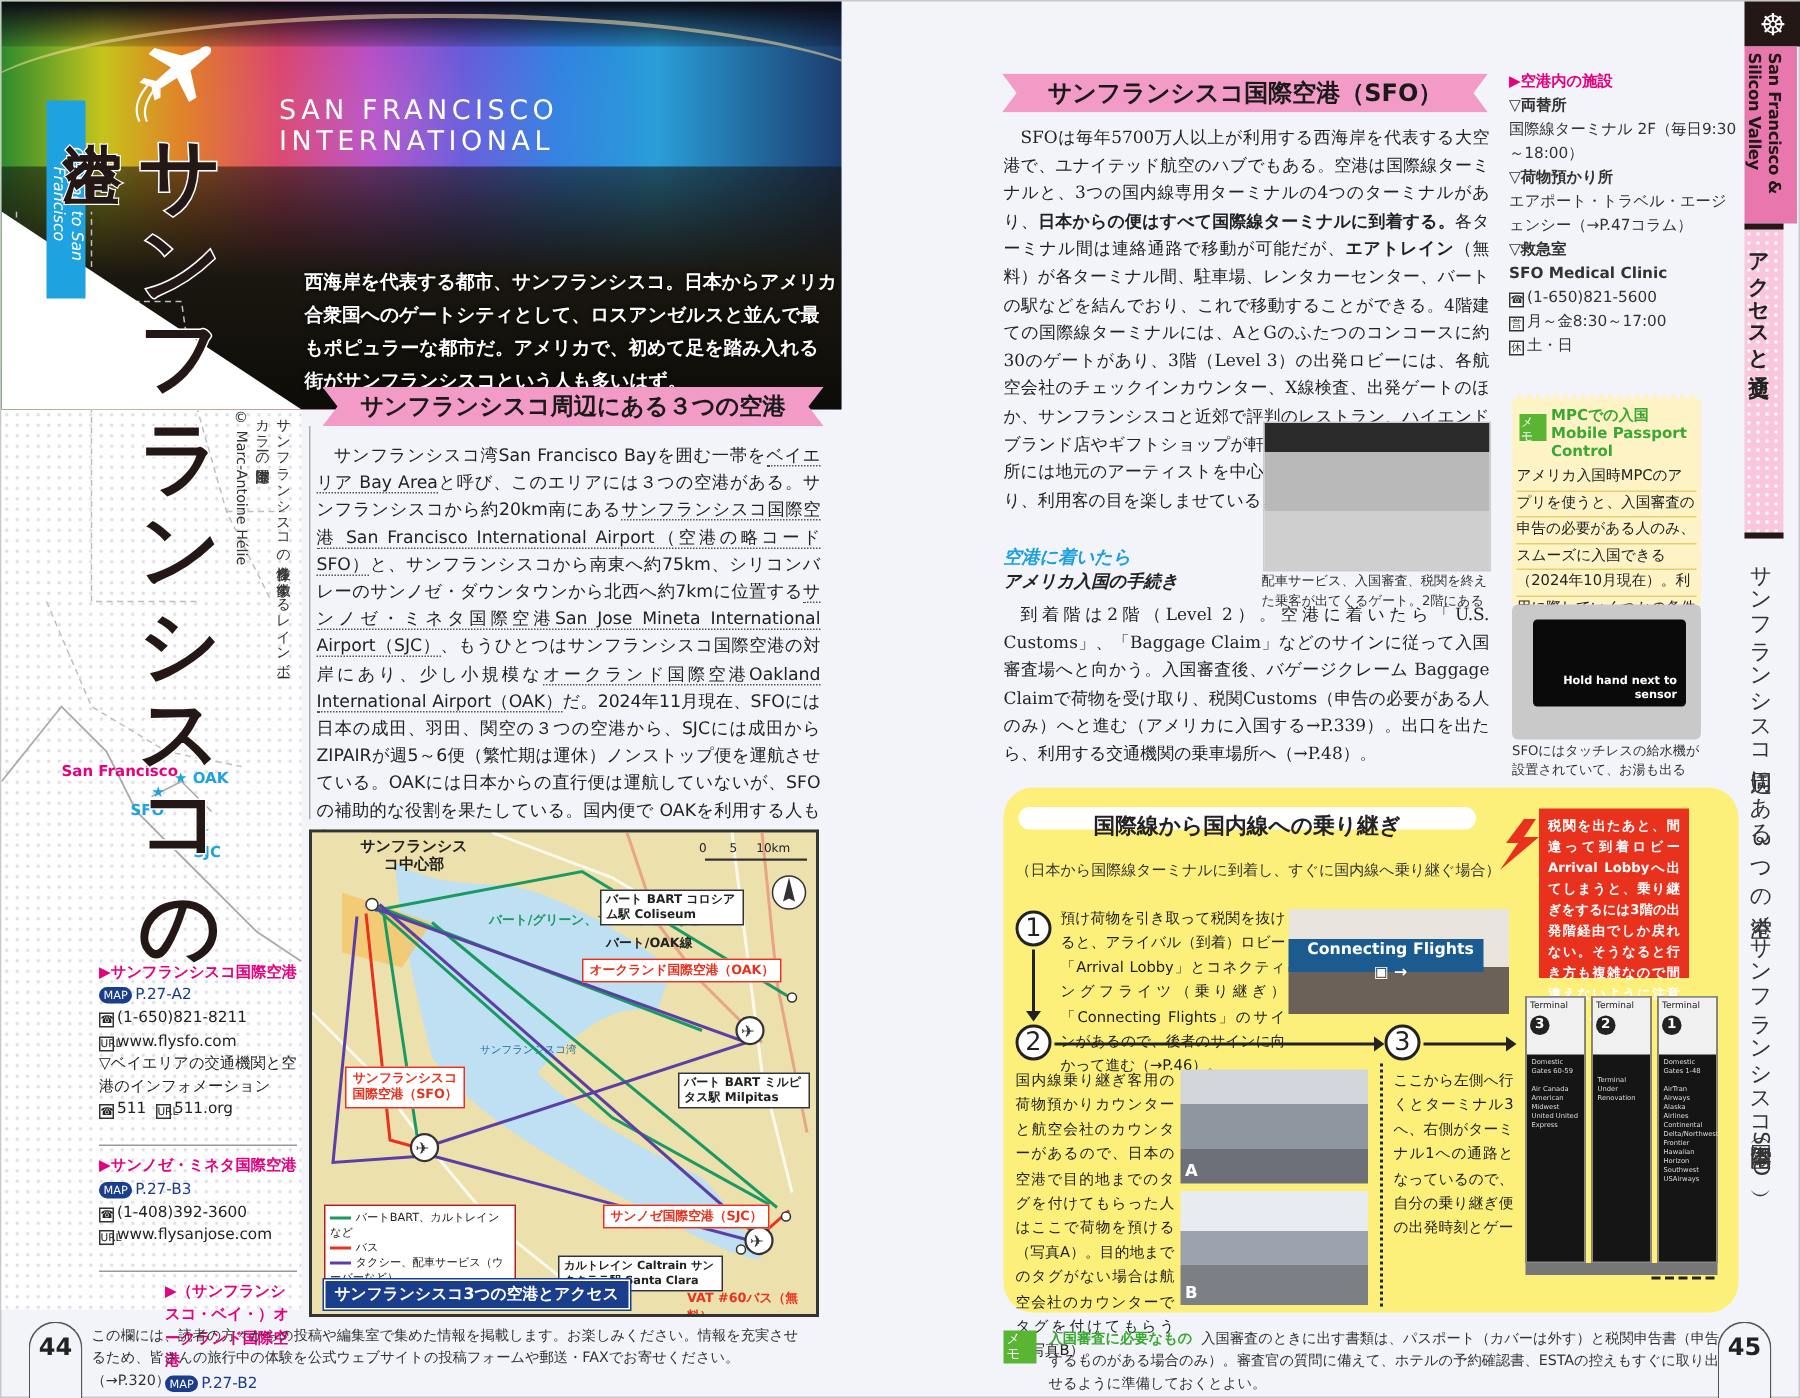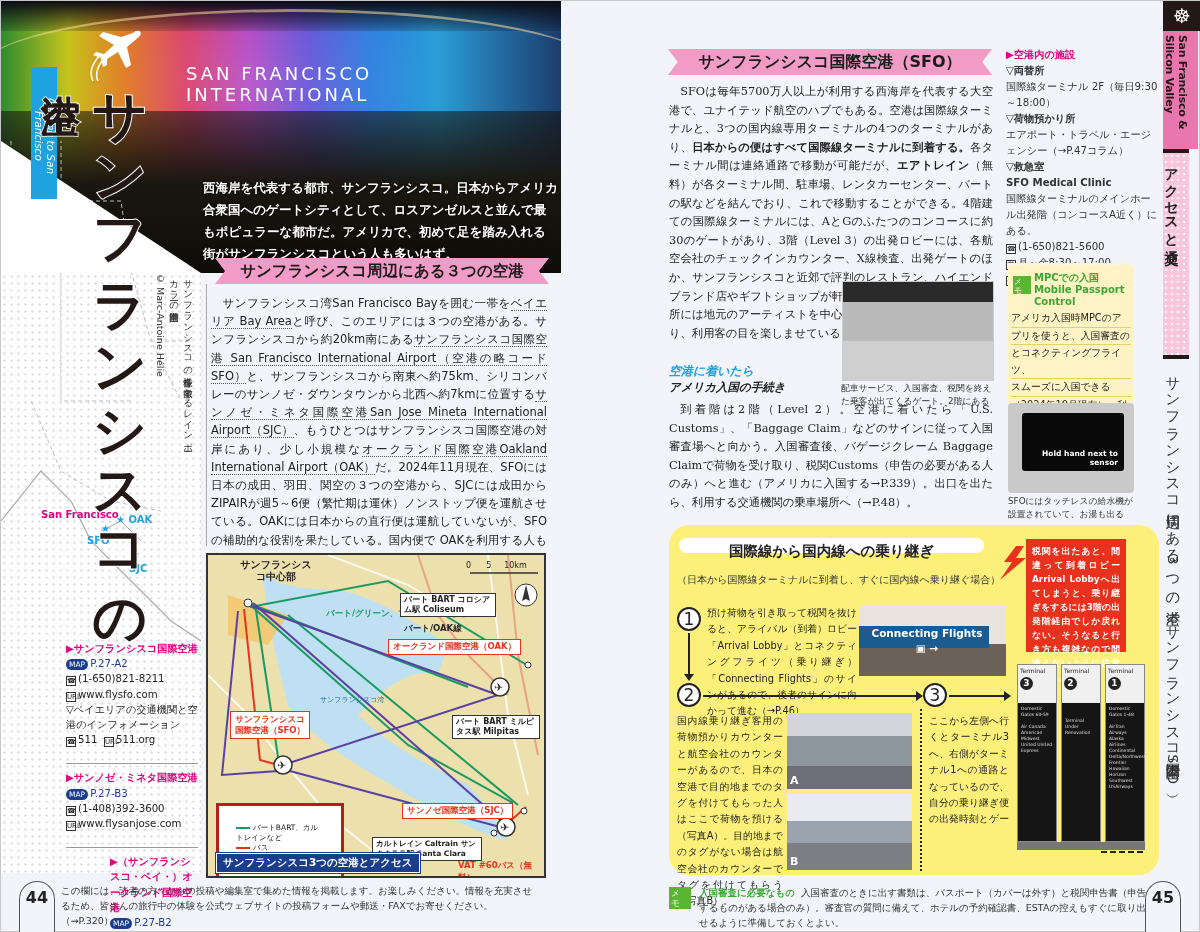--- a/index.html
+++ b/index.html
@@ -236,21 +236,21 @@
       <div style="position:absolute;left:118px;top:6px;font-size:8.5px;color:#1a9a62;font-weight:bold;margin-top:47px;">バート/グリーン、ブルーラインなど</div>
       <div style="position:absolute;left:192px;top:38px;width:96px;background:#fff;border:1px solid #333;font-size:8px;font-weight:bold;line-height:10px;padding:1px 3px;">バート BART コロシアム駅 Coliseum</div>
       <div style="position:absolute;left:196px;top:68px;font-size:8.5px;font-weight:bold;">バート/OAK線</div>
       <div style="position:absolute;left:180px;top:84px;background:#fff;border:1.5px solid #e8321e;color:#e8321e;font-size:8.5px;font-weight:bold;padding:1px 4px;">オークランド国際空港（OAK）</div>
       <div style="position:absolute;left:22px;top:156px;width:80px;background:#fff;border:1.5px solid #e8321e;color:#e8321e;font-size:8.5px;font-weight:bold;text-align:center;line-height:11px;padding:2px;">サンフランシスコ国際空港（SFO）</div>
       <div style="position:absolute;left:112px;top:140px;font-size:7px;color:#1a6aa0;">サンフランシスコ湾</div>
       <div style="position:absolute;left:244px;top:160px;width:88px;background:#fff;border:1px solid #333;font-size:8px;font-weight:bold;line-height:10px;padding:1px 3px;">バート BART ミルピタス駅 Milpitas</div>
       <div style="position:absolute;left:194px;top:248px;background:#fff;border:1.5px solid #e8321e;color:#e8321e;font-size:8.5px;font-weight:bold;padding:1px 4px;">サンノゼ国際空港（SJC）</div>
       <div style="position:absolute;left:164px;top:282px;width:110px;background:#fff;border:1px solid #333;font-size:7.5px;font-weight:bold;line-height:10px;padding:1px 3px;">カルトレイン Caltrain サンタクララ駅 Santa Clara</div>
       <div style="position:absolute;left:250px;top:305px;color:#e8321e;font-size:8.5px;font-weight:bold;">VAT #60バス（無料）</div>
-      <div style="position:absolute;left:8px;top:248px;width:128px;background:#fff;border:3px solid #b91c1c;font-size:7.5px;line-height:10px;padding:17px;">
+      <div style="position:absolute;left:8px;top:248px;width:128px;background:#fff;border:1px solid #b91c1c;font-size:7.5px;line-height:10px;padding:3px;">
         <div><span style="display:inline-block;width:14px;height:2px;background:#1a9a62;vertical-align:middle;margin-right:3px;"></span><span>バートBART、カルトレインなど</span></div>
         <div><span style="display:inline-block;width:14px;height:2px;background:#e8321e;vertical-align:middle;margin-right:3px;"></span><span>バス</span></div>
         <div><span style="display:inline-block;width:14px;height:2px;background:#5b3fa6;vertical-align:middle;margin-right:3px;"></span><span>タクシー、配車サービス（ウーバーなど）</span></div>
       </div>
       <div style="position:absolute;left:8px;top:298px;background:#1a3e8c;color:#fff;font-size:10.5px;font-weight:bold;padding:2px 6px;border:1px solid #fff;box-shadow:0 0 0 1px #1a3e8c;">サンフランシスコ3つの空港とアクセス</div>
     </div>
 
     <div class="info-list">
       <div class="info-block">
         <div class="info-title">▶サンフランシスコ国際空港</div>
@@ -294,33 +294,32 @@
   <div style="position:absolute;left:668px;top:400px;width:324px;font-family:'DejaVu Serif',serif;font-size:11.3px;line-height:18.6px;text-indent:1em;text-align:justify;">到着階は2階（Level 2）。空港に着いたら「U.S. Customs」、「Baggage Claim」などのサインに従って入国審査場へと向かう。入国審査後、バゲージクレーム Baggage Claimで荷物を受け取り、税関Customs（申告の必要がある人のみ）へと進む（アメリカに入国する→P.339）。出口を出たら、利用する交通機関の乗車場所へ（→P.48）。</div>
 
   <div class="side-col">
     <div class="st">▶空港内の施設</div>
     <div class="sh">▽両替所</div>
     <div>国際線ターミナル 2F（毎日9:30～18:00）</div>
     <div class="sh">▽荷物預かり所</div>
     <div>エアポート・トラベル・エージェンシー（→P.47コラム）</div>
     <div class="sh">▽救急室</div>
     <div class="sh">SFO Medical Clinic</div>
-    <div>国際線ターミナルのメインホール出発階（コンコースA近く）にある。</div>
     <div><span class="ico">☎</span><span>(1-650)821-5600</span></div>
     <div><span class="ico">営</span><span>月～金8:30～17:00</span></div>
     <div><span class="ico">休</span><span>土・日</span></div>
   </div>
 
   <div class="memo-box">
     <div class="memo-icon">メモ</div>
     <div class="memo-title">MPCでの入国 Mobile Passport Control</div>
     <div class="memo-body">
       <span>アメリカ入国時MPCのア</span>
       <span>プリを使うと、入国審査の</span>
-      <span>とコネクティングフライツ、</span>
+      <span>申告の必要がある人のみ、</span>
       <span>スムーズに入国できる</span>
       <span>（2024年10月現在）。利</span>
       <span>用に際していくつかの条件</span>
       <span>がある。詳しくは→P.340。</span>
     </div>
   </div>
 
   <div class="photo2">
     <div class="screen">Hold hand next to sensor</div>
   </div>

